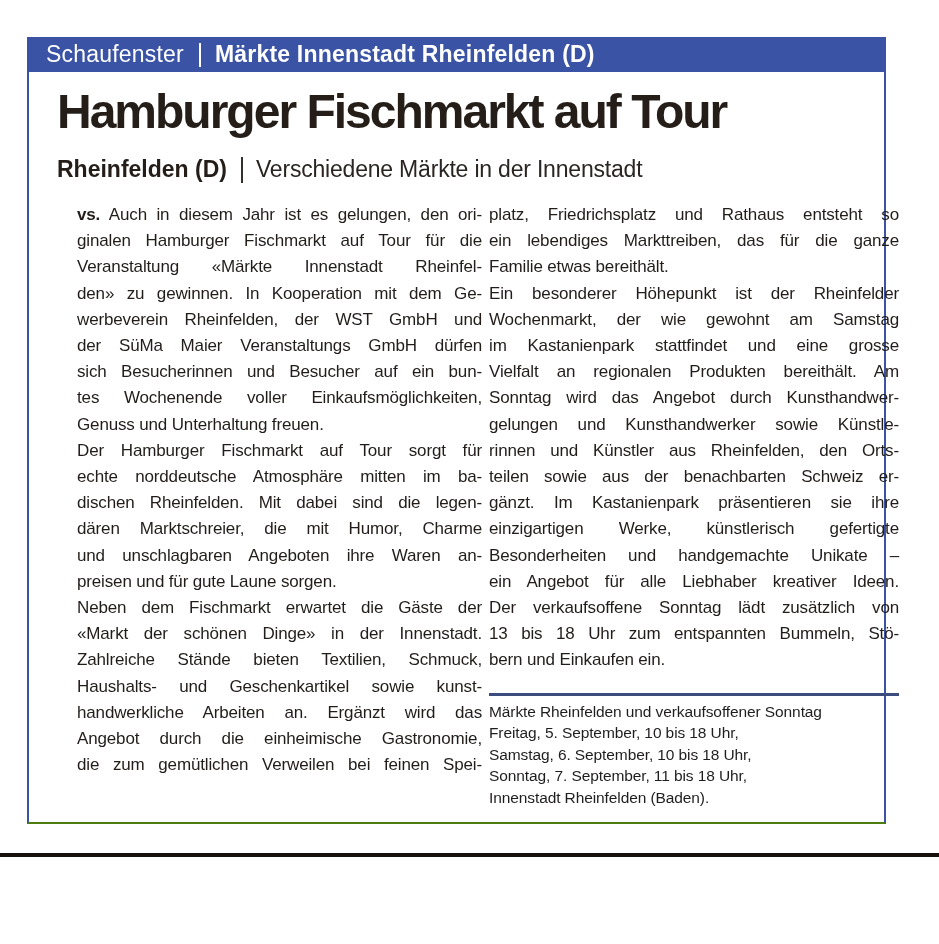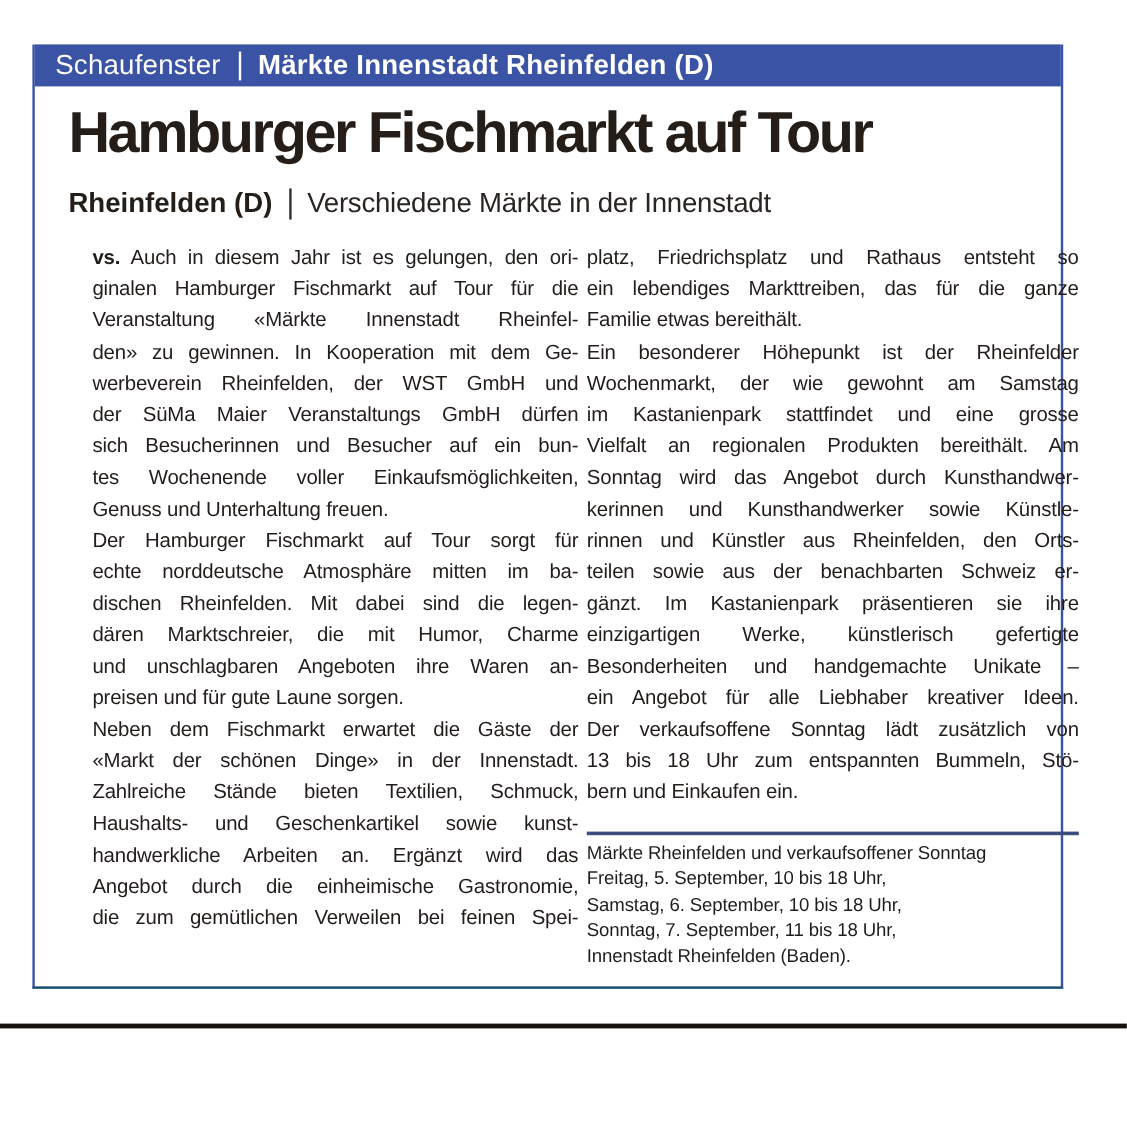--- a/index.html
+++ b/index.html
@@ -1,18 +1,18 @@
 <!DOCTYPE html>
 <html><head>
 <meta charset="utf-8">
 <style>
   html,body{margin:0;padding:0;background:#ffffff;}
   body{width:939px;height:944px;position:relative;font-family:"Liberation Sans",sans-serif;color:#211c1a;overflow:hidden;}
   .frame{position:absolute;left:27px;top:37px;width:859px;height:787px;box-sizing:border-box;
-         border-left:2px solid #3a53a4;border-right:2px solid #3a53a4;border-bottom:2px solid #0c4a6e;background:#fff;}
+         border-left:2px solid #3a53a4;border-right:2px solid #3a53a4;border-bottom:2px solid #4d7c0f;background:#fff;}
   
   .kicker{position:absolute;left:0;top:0;right:0;height:35px;background:#3a53a4;color:#ffffff;
           display:flex;align-items:center;padding-left:17px;box-sizing:border-box;}
   .k-section{font-size:23px;font-weight:400;letter-spacing:.2px;}
   .k-sep{display:inline-block;width:2px;height:24px;background:#ffffff;margin:0 14px 0 15px;}
   .k-title{font-size:23px;font-weight:700;letter-spacing:.2px;}
   
   .headline{position:absolute;left:28px;top:50px;margin:0;font-size:48px;line-height:1.05;
             font-weight:700;letter-spacing:-2px;color:#241d18;white-space:nowrap;text-align:center;}
   .subhead{position:absolute;left:28px;top:119px;display:flex;align-items:center;white-space:nowrap;}
@@ -92,21 +92,21 @@
             <div class="line">platz, Friedrichsplatz und Rathaus entsteht so</div>
             <div class="line">ein lebendiges Markttreiben, das für die ganze</div>
             <div class="line end">Familie etwas bereithält.</div>
           </div>
           <div class="para">
             <div class="line">Ein besonderer Höhepunkt ist der Rheinfelder</div>
             <div class="line">Wochenmarkt, der wie gewohnt am Samstag</div>
             <div class="line">im Kastanienpark stattfindet und eine grosse</div>
             <div class="line">Vielfalt an regionalen Produkten bereithält. Am</div>
             <div class="line">Sonntag wird das Angebot durch Kunsthandwer-</div>
-            <div class="line">kerinnen und Kunsthandwerker sowie Künstle-</div>
+            <div class="line">gelungen und Kunsthandwerker sowie Künstle-</div>
             <div class="line">rinnen und Künstler aus Rheinfelden, den Orts-</div>
             <div class="line">teilen sowie aus der benachbarten Schweiz er-</div>
             <div class="line">gänzt. Im Kastanienpark präsentieren sie ihre</div>
             <div class="line">einzigartigen Werke, künstlerisch gefertigte</div>
             <div class="line">Besonderheiten und handgemachte Unikate –</div>
             <div class="line">ein Angebot für alle Liebhaber kreativer Ideen.</div>
             <div class="line">Der verkaufsoffene Sonntag lädt zusätzlich von</div>
             <div class="line">13 bis 18 Uhr zum entspannten Bummeln, Stö-</div>
             <div class="line end">bern und Einkaufen ein.</div>
           </div>

